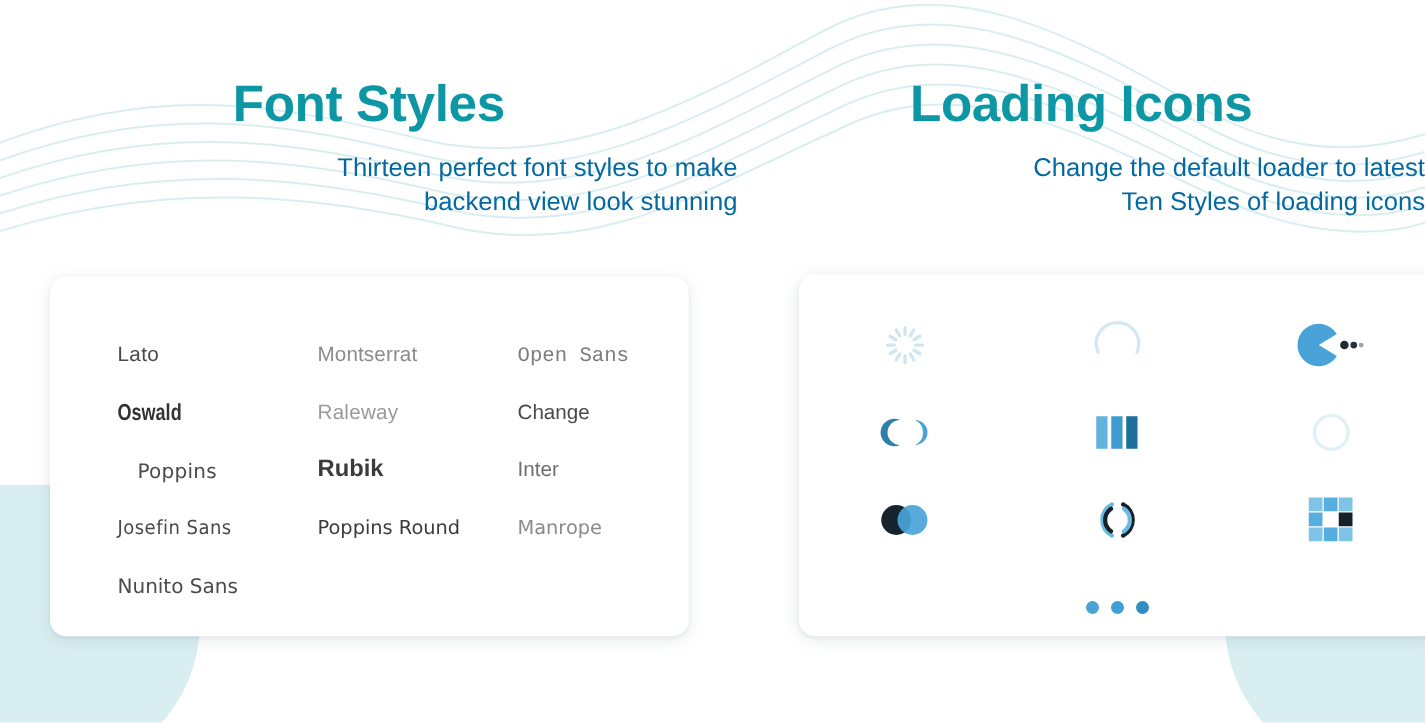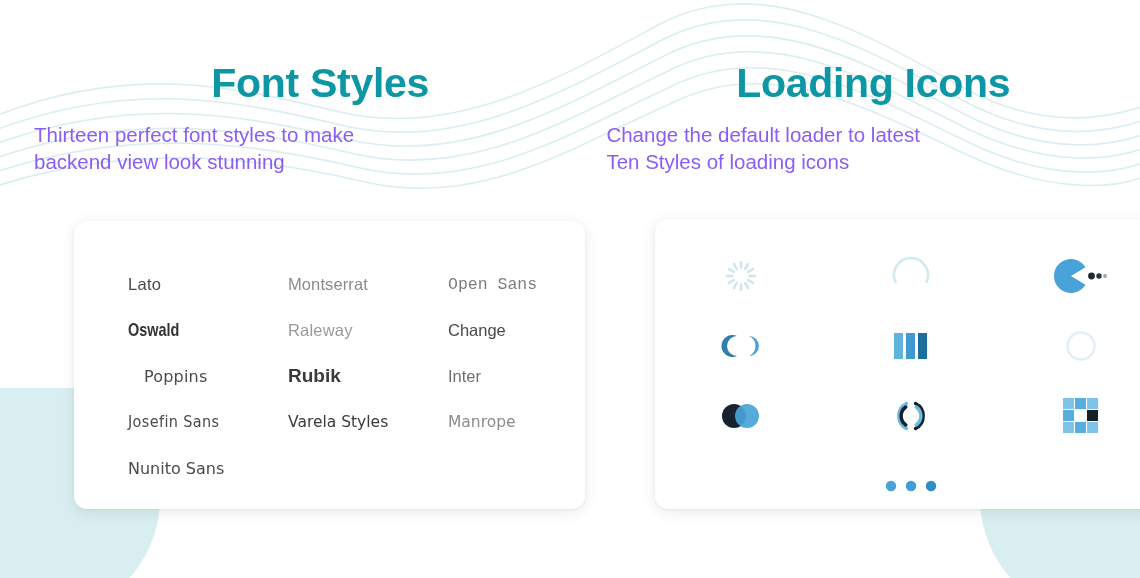--- a/index.html
+++ b/index.html
@@ -48,42 +48,41 @@
     width: 220px;
     height: 230px;
     border-bottom-left-radius: 120px;
   }
 
   
   .columns {
     position: absolute;
     inset: 0;
     display: flex;
-    padding-left: 34px;
   }
   .col {
     position: relative;
     box-sizing: border-box;
   }
   .col-left  { width: 590px; }
   .col-right { width: 550px; }
 
   .panel-title {
     text-align: center;
     color: #0d97a4;
     font-weight: bold;
     font-size: 41px;
     letter-spacing: -0.3px;
     margin: 0;
     padding-top: 60px;
     line-height: 1.15;
   }
   .panel-subtitle {
-    text-align: left;
-    color: #8b5cf6;
+    text-align: right;
+    color: #0369a1;
     font-size: 20.5px;
     line-height: 1.32;
     margin: 14px 0 0 0;
     white-space: pre-line;
   }
 
   
   .card {
     position: absolute;
     background: #ffffff;
@@ -192,21 +191,21 @@
 
           <span class="font-name f-oswald">Oswald</span>
           <span class="font-name f-raleway">Raleway</span>
           <span class="font-name f-roboto">Change</span>
 
           <span class="font-name f-poppins">Poppins</span>
           <span class="font-name f-rubik">Rubik</span>
           <span class="font-name f-inter">Inter</span>
 
           <span class="font-name f-josefin">Josefin Sans</span>
-          <span class="font-name f-varela">Varela Styles</span>
+          <span class="font-name f-varela">Poppins Round</span>
           <span class="font-name f-manrope">Manrope</span>
 
           <span class="font-name f-nunito">Nunito Sans</span>
         </div>
       </div>
     </section>
 
     <section class="col col-right">
       <h1 class="panel-title">Loading Icons</h1>
       <p class="panel-subtitle">Change the default loader to latest

